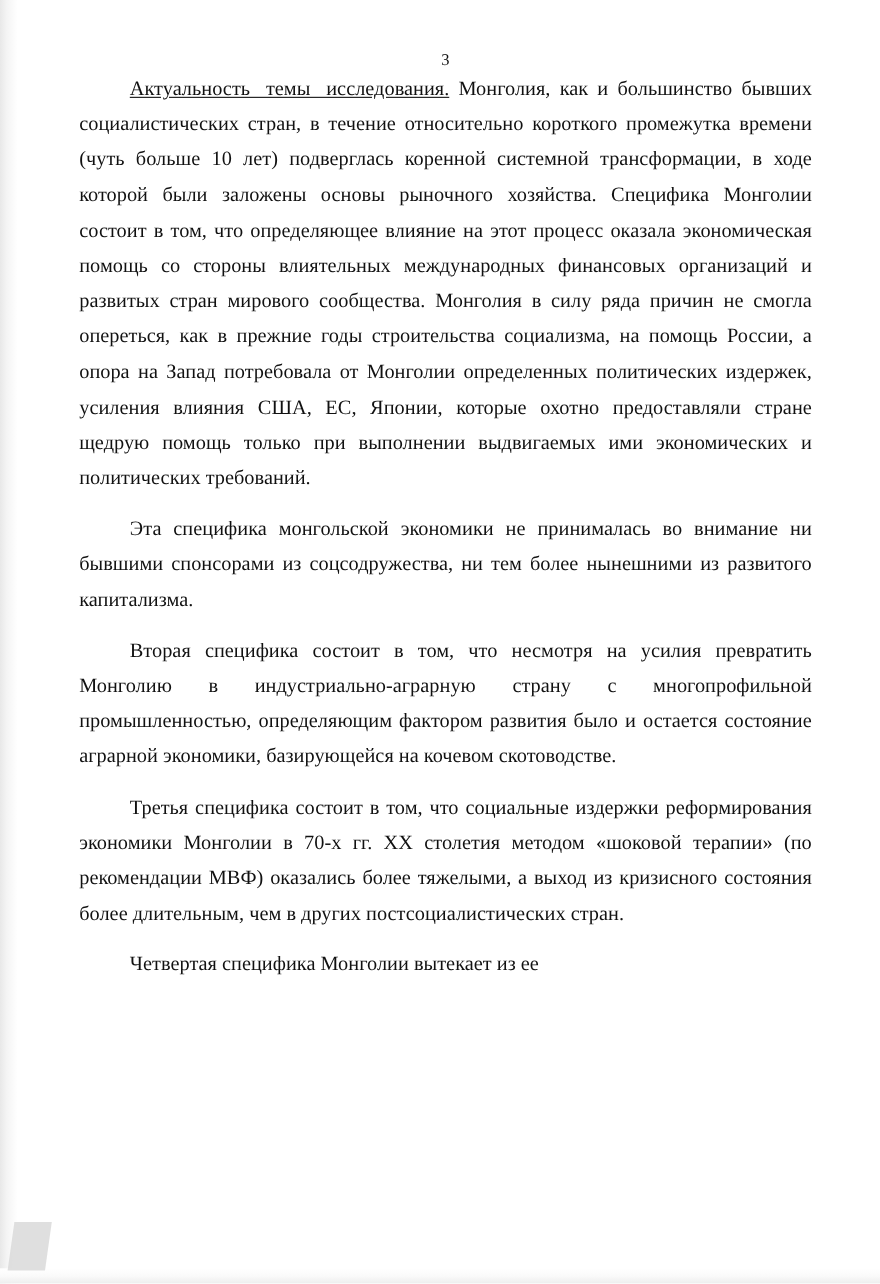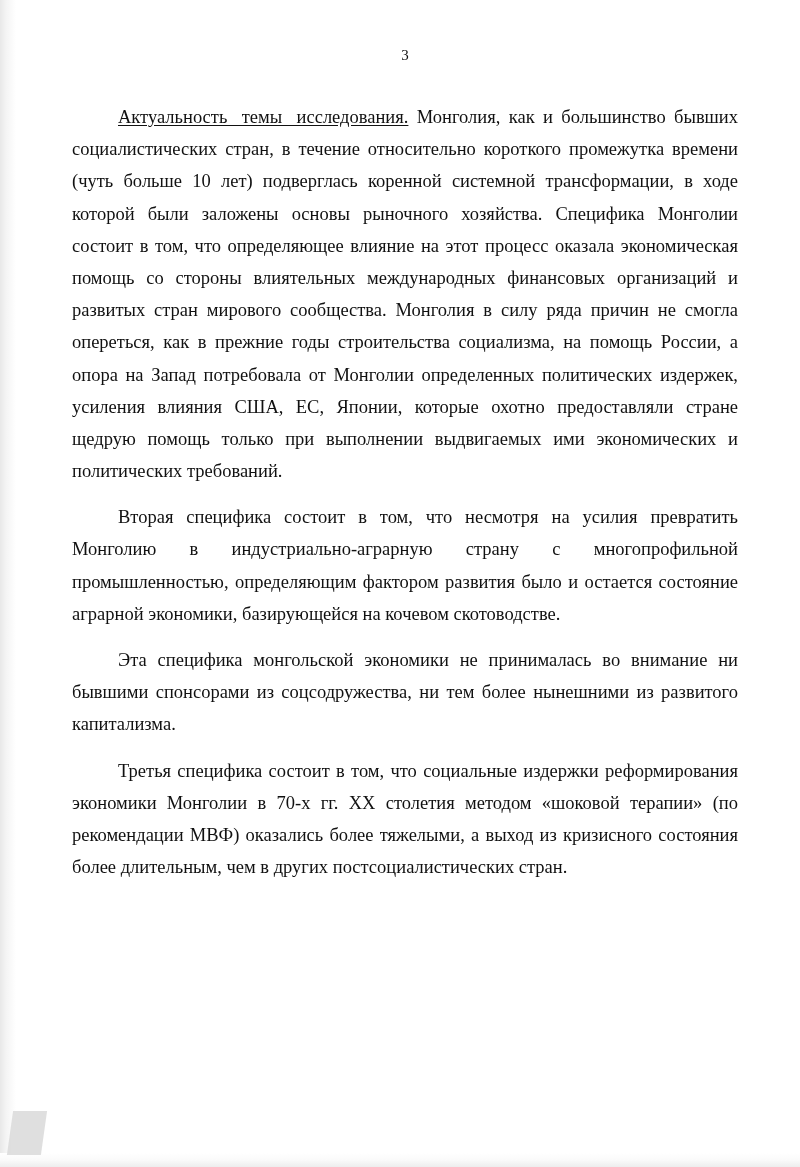--- a/index.html
+++ b/index.html
@@ -71,21 +71,21 @@
   .para {
     font-size: 18.5px;
     line-height: 1.74;
     text-align: justify;
     text-justify: inter-word;
     text-indent: 46px;
     margin: 14px 0 0 0;
     hyphens: none;
   }
   .para.first {
-    margin-top: 38px;
+    margin-top: 2px;
   }
   .lead-underline {
     text-decoration: underline;
     text-underline-offset: 2px;
   }
   
   .stretch-lead {
     display: inline;
     word-spacing: 6px;
   }
@@ -101,21 +101,22 @@
   <div class="content">
 
     <div class="page-number">3</div>
 
 
     <p class="para first">
       <span class="lead-underline stretch-lead">Актуальность темы исследования.</span>
       <span>Монголия, как и большинство бывших социалистических стран, в течение относительно короткого промежутка времени (чуть больше 10 лет) подверглась коренной системной трансформации, в ходе которой были заложены основы рыночного хозяйства. Специфика Монголии состоит в том, что определяющее влияние на этот процесс оказала экономическая помощь со стороны влиятельных международных финансовых организаций и развитых стран мирового сообщества. Монголия в силу ряда причин не смогла опереться, как в прежние годы строительства социализма, на помощь России, а опора на Запад потребовала от Монголии определенных политических издержек, усиления влияния США, ЕС, Японии, которые охотно предоставляли стране щедрую помощь только при выполнении выдвигаемых ими экономических и политических требований.</span>
     </p>
 
+    <p class="para">Эта специфика монгольской экономики не принималась во внимание ни бывшими спонсорами из соцсодружества, ни тем более нынешними из развитого капитализма.</p>
+
     <p class="para">Вторая специфика состоит в том, что несмотря на усилия превратить Монголию в индустриально-аграрную страну с многопрофильной промышленностью, определяющим фактором развития было и остается состояние аграрной экономики, базирующейся на кочевом скотоводстве.</p>
-
-    <p class="para">Эта специфика монгольской экономики не принималась во внимание ни бывшими спонсорами из соцсодружества, ни тем более нынешними из развитого капитализма.</p>
 
     <p class="para">Третья специфика состоит в том, что социальные издержки реформирования экономики Монголии в 70-х гг. XX столетия методом «шоковой терапии» (по рекомендации МВФ) оказались более тяжелыми, а выход из кризисного состояния более длительным, чем в других постсоциалистических стран.</p>
 
+    <p class="para">Четвертая специфика Монголии вытекает из ее</p>
 
   </div>
 </div>
 
 </body></html>

